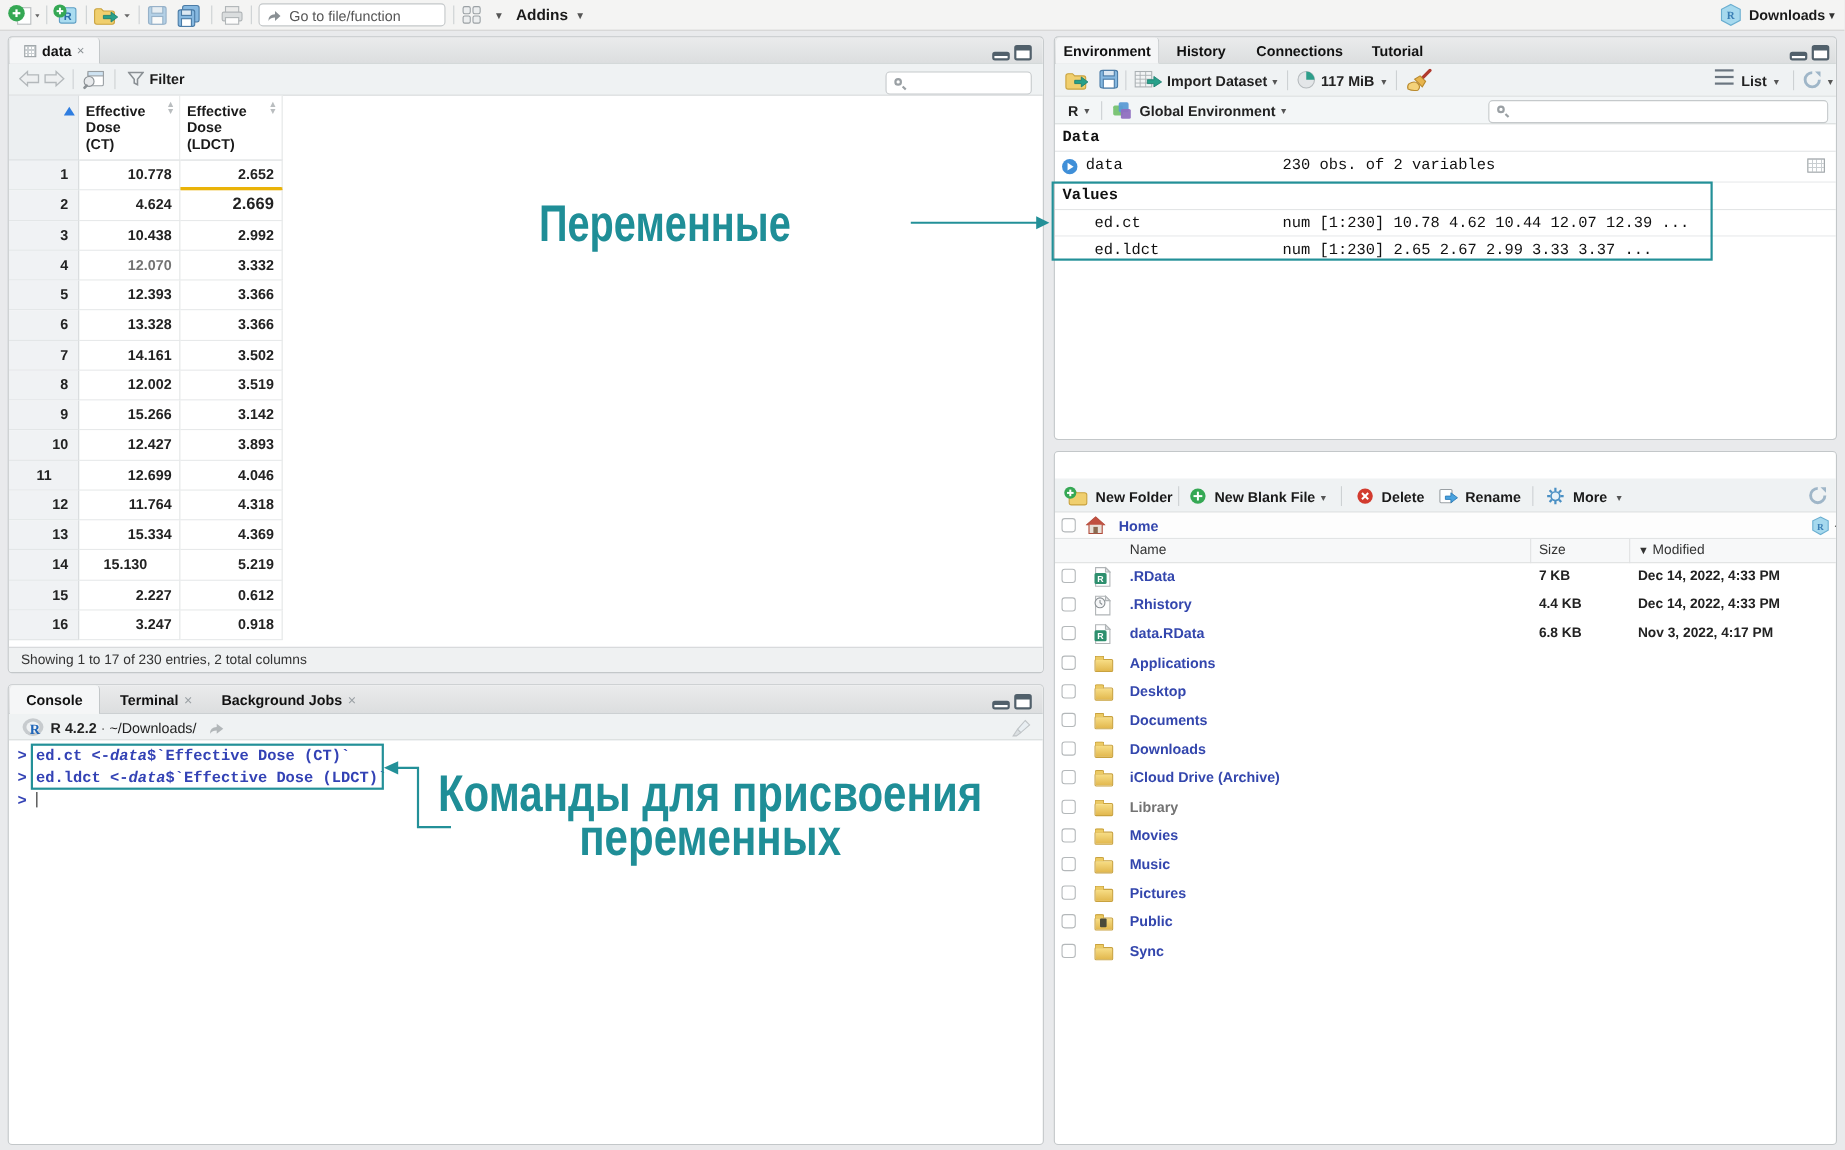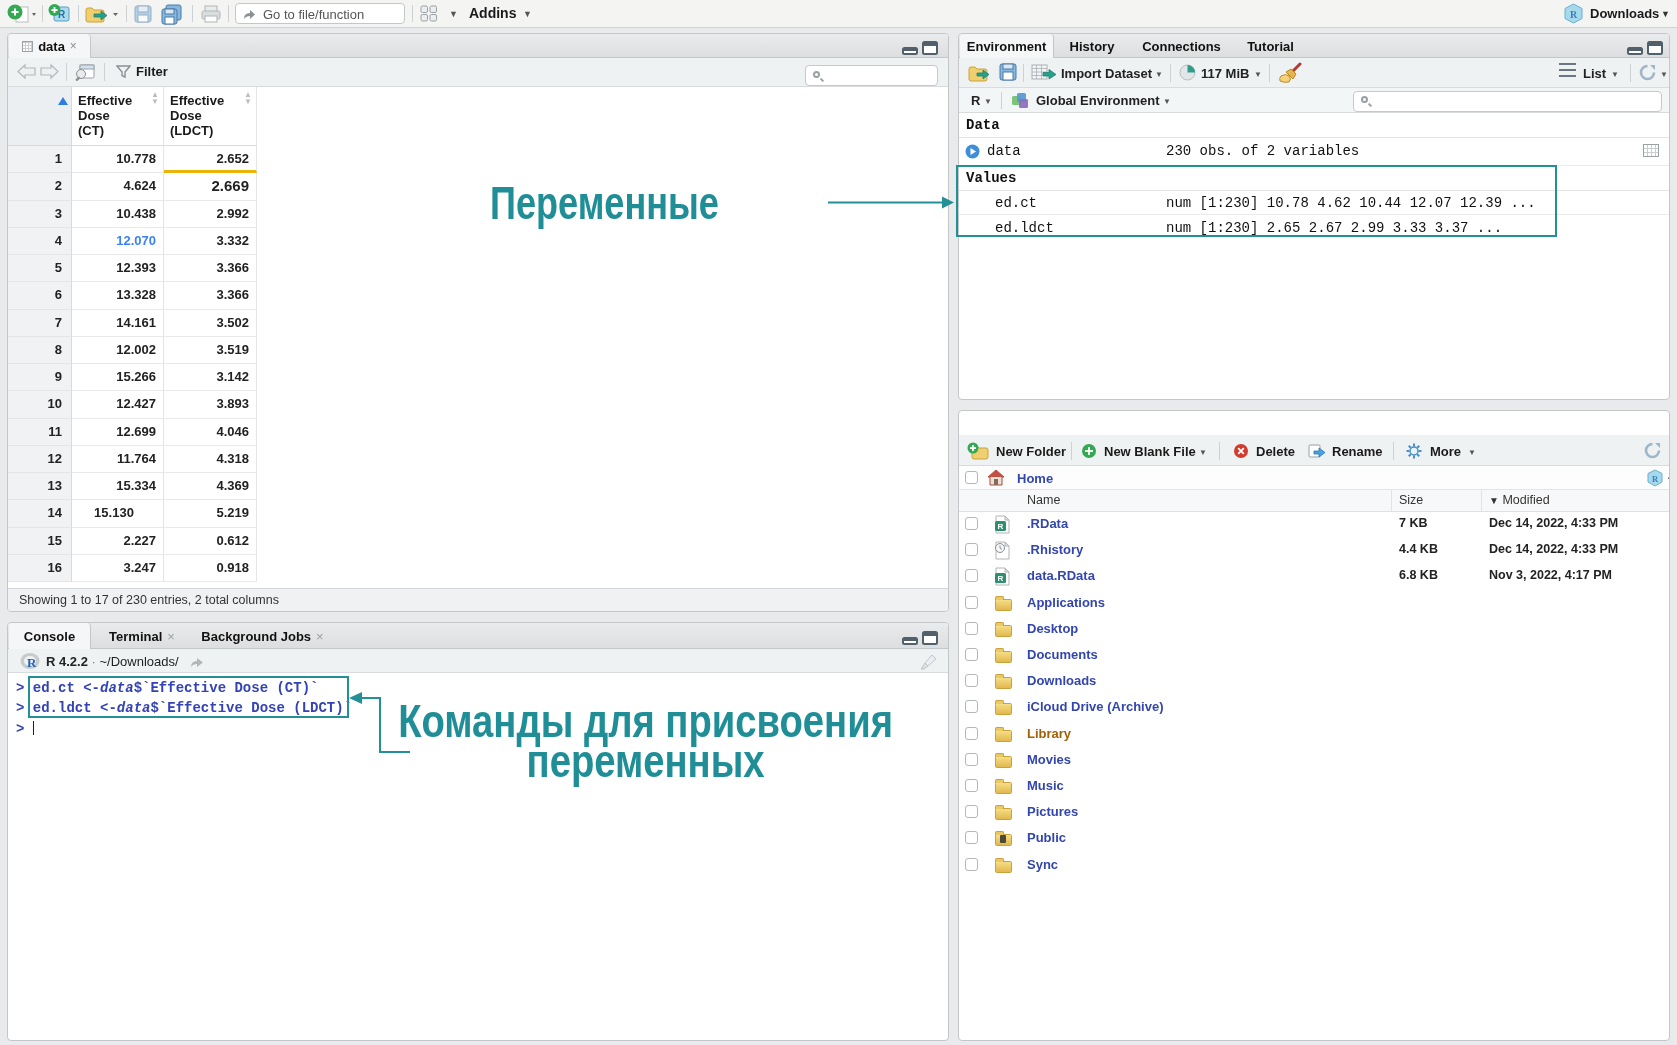--- a/index.html
+++ b/index.html
@@ -145,41 +145,41 @@
       <div style="position:absolute;left:0;top:112px;width:64px;height:27.25px;background:#f0f2f4;border-right:1px solid #d8dbdd;border-bottom:1px solid #e3e6e7;font-size:13px;font-weight:bold;color:#222;text-align:right;line-height:26px;padding-right:9px;">1</div>
       <div style="position:absolute;left:64px;top:112px;width:92px;height:27.25px;border-right:1px solid #e3e5e6;border-bottom:1px solid #e7e9ea;font-size:13px;font-weight:bold;color:#222;text-align:right;line-height:26px;padding-right:7px;">10.778</div>
       <div style="position:absolute;left:156px;top:112px;width:93px;height:27.25px;border-right:1px solid #e3e5e6;border-bottom:3px solid #eab308;font-size:13px;font-weight:bold;color:#222;text-align:right;line-height:26px;padding-right:7px;">2.652</div>
       <div style="position:absolute;left:0;top:139.25px;width:64px;height:27.25px;background:#f0f2f4;border-right:1px solid #d8dbdd;border-bottom:1px solid #e3e6e7;font-size:13px;font-weight:bold;color:#222;text-align:right;line-height:26px;padding-right:9px;">2</div>
       <div style="position:absolute;left:64px;top:139.25px;width:92px;height:27.25px;border-right:1px solid #e3e5e6;border-bottom:1px solid #e7e9ea;font-size:13px;font-weight:bold;color:#222;text-align:right;line-height:26px;padding-right:7px;">4.624</div>
       <div style="position:absolute;left:156px;top:139.25px;width:93px;height:27.25px;border-right:1px solid #e3e5e6;border-bottom:1px solid #e7e9ea;font-size:15px;font-weight:bold;color:#222;text-align:right;line-height:26px;padding-right:7px;">2.669</div>
       <div style="position:absolute;left:0;top:166.5px;width:64px;height:27.25px;background:#f0f2f4;border-right:1px solid #d8dbdd;border-bottom:1px solid #e3e6e7;font-size:13px;font-weight:bold;color:#222;text-align:right;line-height:26px;padding-right:9px;">3</div>
       <div style="position:absolute;left:64px;top:166.5px;width:92px;height:27.25px;border-right:1px solid #e3e5e6;border-bottom:1px solid #e7e9ea;font-size:13px;font-weight:bold;color:#222;text-align:right;line-height:26px;padding-right:7px;">10.438</div>
       <div style="position:absolute;left:156px;top:166.5px;width:93px;height:27.25px;border-right:1px solid #e3e5e6;border-bottom:1px solid #e7e9ea;font-size:13px;font-weight:bold;color:#222;text-align:right;line-height:26px;padding-right:7px;">2.992</div>
       <div style="position:absolute;left:0;top:193.75px;width:64px;height:27.25px;background:#f0f2f4;border-right:1px solid #d8dbdd;border-bottom:1px solid #e3e6e7;font-size:13px;font-weight:bold;color:#222;text-align:right;line-height:26px;padding-right:9px;">4</div>
-      <div style="position:absolute;left:64px;top:193.75px;width:92px;height:27.25px;border-right:1px solid #e3e5e6;border-bottom:1px solid #e7e9ea;font-size:13px;font-weight:bold;color:#3b82f6;text-align:right;line-height:26px;padding-right:7px;">12.070</div>
+      <div style="position:absolute;left:64px;top:193.75px;width:92px;height:27.25px;border-right:1px solid #e3e5e6;border-bottom:1px solid #e7e9ea;font-size:13px;font-weight:bold;color:#737373;text-align:right;line-height:26px;padding-right:7px;">12.070</div>
       <div style="position:absolute;left:156px;top:193.75px;width:93px;height:27.25px;border-right:1px solid #e3e5e6;border-bottom:1px solid #e7e9ea;font-size:13px;font-weight:bold;color:#222;text-align:right;line-height:26px;padding-right:7px;">3.332</div>
       <div style="position:absolute;left:0;top:221px;width:64px;height:27.25px;background:#f0f2f4;border-right:1px solid #d8dbdd;border-bottom:1px solid #e3e6e7;font-size:13px;font-weight:bold;color:#222;text-align:right;line-height:26px;padding-right:9px;">5</div>
       <div style="position:absolute;left:64px;top:221px;width:92px;height:27.25px;border-right:1px solid #e3e5e6;border-bottom:1px solid #e7e9ea;font-size:13px;font-weight:bold;color:#222;text-align:right;line-height:26px;padding-right:7px;">12.393</div>
       <div style="position:absolute;left:156px;top:221px;width:93px;height:27.25px;border-right:1px solid #e3e5e6;border-bottom:1px solid #e7e9ea;font-size:13px;font-weight:bold;color:#222;text-align:right;line-height:26px;padding-right:7px;">3.366</div>
       <div style="position:absolute;left:0;top:248.25px;width:64px;height:27.25px;background:#f0f2f4;border-right:1px solid #d8dbdd;border-bottom:1px solid #e3e6e7;font-size:13px;font-weight:bold;color:#222;text-align:right;line-height:26px;padding-right:9px;">6</div>
       <div style="position:absolute;left:64px;top:248.25px;width:92px;height:27.25px;border-right:1px solid #e3e5e6;border-bottom:1px solid #e7e9ea;font-size:13px;font-weight:bold;color:#222;text-align:right;line-height:26px;padding-right:7px;">13.328</div>
       <div style="position:absolute;left:156px;top:248.25px;width:93px;height:27.25px;border-right:1px solid #e3e5e6;border-bottom:1px solid #e7e9ea;font-size:13px;font-weight:bold;color:#222;text-align:right;line-height:26px;padding-right:7px;">3.366</div>
       <div style="position:absolute;left:0;top:275.5px;width:64px;height:27.25px;background:#f0f2f4;border-right:1px solid #d8dbdd;border-bottom:1px solid #e3e6e7;font-size:13px;font-weight:bold;color:#222;text-align:right;line-height:26px;padding-right:9px;">7</div>
       <div style="position:absolute;left:64px;top:275.5px;width:92px;height:27.25px;border-right:1px solid #e3e5e6;border-bottom:1px solid #e7e9ea;font-size:13px;font-weight:bold;color:#222;text-align:right;line-height:26px;padding-right:7px;">14.161</div>
       <div style="position:absolute;left:156px;top:275.5px;width:93px;height:27.25px;border-right:1px solid #e3e5e6;border-bottom:1px solid #e7e9ea;font-size:13px;font-weight:bold;color:#222;text-align:right;line-height:26px;padding-right:7px;">3.502</div>
       <div style="position:absolute;left:0;top:302.75px;width:64px;height:27.25px;background:#f0f2f4;border-right:1px solid #d8dbdd;border-bottom:1px solid #e3e6e7;font-size:13px;font-weight:bold;color:#222;text-align:right;line-height:26px;padding-right:9px;">8</div>
       <div style="position:absolute;left:64px;top:302.75px;width:92px;height:27.25px;border-right:1px solid #e3e5e6;border-bottom:1px solid #e7e9ea;font-size:13px;font-weight:bold;color:#222;text-align:right;line-height:26px;padding-right:7px;">12.002</div>
       <div style="position:absolute;left:156px;top:302.75px;width:93px;height:27.25px;border-right:1px solid #e3e5e6;border-bottom:1px solid #e7e9ea;font-size:13px;font-weight:bold;color:#222;text-align:right;line-height:26px;padding-right:7px;">3.519</div>
       <div style="position:absolute;left:0;top:330px;width:64px;height:27.25px;background:#f0f2f4;border-right:1px solid #d8dbdd;border-bottom:1px solid #e3e6e7;font-size:13px;font-weight:bold;color:#222;text-align:right;line-height:26px;padding-right:9px;">9</div>
       <div style="position:absolute;left:64px;top:330px;width:92px;height:27.25px;border-right:1px solid #e3e5e6;border-bottom:1px solid #e7e9ea;font-size:13px;font-weight:bold;color:#222;text-align:right;line-height:26px;padding-right:7px;">15.266</div>
       <div style="position:absolute;left:156px;top:330px;width:93px;height:27.25px;border-right:1px solid #e3e5e6;border-bottom:1px solid #e7e9ea;font-size:13px;font-weight:bold;color:#222;text-align:right;line-height:26px;padding-right:7px;">3.142</div>
       <div style="position:absolute;left:0;top:357.25px;width:64px;height:27.25px;background:#f0f2f4;border-right:1px solid #d8dbdd;border-bottom:1px solid #e3e6e7;font-size:13px;font-weight:bold;color:#222;text-align:right;line-height:26px;padding-right:9px;">10</div>
       <div style="position:absolute;left:64px;top:357.25px;width:92px;height:27.25px;border-right:1px solid #e3e5e6;border-bottom:1px solid #e7e9ea;font-size:13px;font-weight:bold;color:#222;text-align:right;line-height:26px;padding-right:7px;">12.427</div>
       <div style="position:absolute;left:156px;top:357.25px;width:93px;height:27.25px;border-right:1px solid #e3e5e6;border-bottom:1px solid #e7e9ea;font-size:13px;font-weight:bold;color:#222;text-align:right;line-height:26px;padding-right:7px;">3.893</div>
-      <div style="position:absolute;left:0;top:384.5px;width:64px;height:27.25px;background:#f0f2f4;border-right:1px solid #d8dbdd;border-bottom:1px solid #e3e6e7;font-size:13px;font-weight:bold;color:#222;text-align:right;line-height:26px;padding-right:9px;">11</div>
+      <div style="position:absolute;left:0;top:384.5px;width:64px;height:27.25px;background:#f0f2f4;border-right:1px solid #d8dbdd;border-bottom:1px solid #e3e6e7;font-size:13px;font-weight:bold;color:#222;text-align:right;line-height:26px;padding-right:24px;">11</div>
       <div style="position:absolute;left:64px;top:384.5px;width:92px;height:27.25px;border-right:1px solid #e3e5e6;border-bottom:1px solid #e7e9ea;font-size:13px;font-weight:bold;color:#222;text-align:right;line-height:26px;padding-right:7px;">12.699</div>
       <div style="position:absolute;left:156px;top:384.5px;width:93px;height:27.25px;border-right:1px solid #e3e5e6;border-bottom:1px solid #e7e9ea;font-size:13px;font-weight:bold;color:#222;text-align:right;line-height:26px;padding-right:7px;">4.046</div>
       <div style="position:absolute;left:0;top:411.75px;width:64px;height:27.25px;background:#f0f2f4;border-right:1px solid #d8dbdd;border-bottom:1px solid #e3e6e7;font-size:13px;font-weight:bold;color:#222;text-align:right;line-height:26px;padding-right:9px;">12</div>
       <div style="position:absolute;left:64px;top:411.75px;width:92px;height:27.25px;border-right:1px solid #e3e5e6;border-bottom:1px solid #e7e9ea;font-size:13px;font-weight:bold;color:#222;text-align:right;line-height:26px;padding-right:7px;">11.764</div>
       <div style="position:absolute;left:156px;top:411.75px;width:93px;height:27.25px;border-right:1px solid #e3e5e6;border-bottom:1px solid #e7e9ea;font-size:13px;font-weight:bold;color:#222;text-align:right;line-height:26px;padding-right:7px;">4.318</div>
       <div style="position:absolute;left:0;top:439px;width:64px;height:27.25px;background:#f0f2f4;border-right:1px solid #d8dbdd;border-bottom:1px solid #e3e6e7;font-size:13px;font-weight:bold;color:#222;text-align:right;line-height:26px;padding-right:9px;">13</div>
       <div style="position:absolute;left:64px;top:439px;width:92px;height:27.25px;border-right:1px solid #e3e5e6;border-bottom:1px solid #e7e9ea;font-size:13px;font-weight:bold;color:#222;text-align:right;line-height:26px;padding-right:7px;">15.334</div>
       <div style="position:absolute;left:156px;top:439px;width:93px;height:27.25px;border-right:1px solid #e3e5e6;border-bottom:1px solid #e7e9ea;font-size:13px;font-weight:bold;color:#222;text-align:right;line-height:26px;padding-right:7px;">4.369</div>
       <div style="position:absolute;left:0;top:466.25px;width:64px;height:27.25px;background:#f0f2f4;border-right:1px solid #d8dbdd;border-bottom:1px solid #e3e6e7;font-size:13px;font-weight:bold;color:#222;text-align:right;line-height:26px;padding-right:9px;">14</div>
       <div style="position:absolute;left:64px;top:466.25px;width:92px;height:27.25px;border-right:1px solid #e3e5e6;border-bottom:1px solid #e7e9ea;font-size:13px;font-weight:bold;color:#222;text-align:center;line-height:26px;padding-right:7px;">15.130</div>
@@ -417,21 +417,21 @@
       <div class="folder" style="left:36px;top:240px;"></div>
       <div style="position:absolute;left:68px;top:236px;font-size:13px;font-weight:bold;color:#3346ad;">Documents</div>
       <div class="cb" style="left:6px;top:263.2px;"></div>
       <div class="folder" style="left:36px;top:266.2px;"></div>
       <div style="position:absolute;left:68px;top:262.2px;font-size:13px;font-weight:bold;color:#3346ad;">Downloads</div>
       <div class="cb" style="left:6px;top:289.4px;"></div>
       <div class="folder" style="left:36px;top:292.4px;"></div>
       <div style="position:absolute;left:68px;top:288.4px;font-size:13px;font-weight:bold;color:#3346ad;">iCloud Drive (Archive)</div>
       <div class="cb" style="left:6px;top:315.6px;"></div>
       <div class="folder" style="left:36px;top:318.6px;"></div>
-      <div style="position:absolute;left:68px;top:314.6px;font-size:13px;font-weight:bold;color:#a16207;">Library</div>
+      <div style="position:absolute;left:68px;top:314.6px;font-size:13px;font-weight:bold;color:#737373;">Library</div>
       <div class="cb" style="left:6px;top:341.79999999999995px;"></div>
       <div class="folder" style="left:36px;top:344.79999999999995px;"></div>
       <div style="position:absolute;left:68px;top:340.79999999999995px;font-size:13px;font-weight:bold;color:#3346ad;">Movies</div>
       <div class="cb" style="left:6px;top:368px;"></div>
       <div class="folder" style="left:36px;top:371px;"></div>
       <div style="position:absolute;left:68px;top:367px;font-size:13px;font-weight:bold;color:#3346ad;">Music</div>
       <div class="cb" style="left:6px;top:394.2px;"></div>
       <div class="folder" style="left:36px;top:397.2px;"></div>
       <div style="position:absolute;left:68px;top:393.2px;font-size:13px;font-weight:bold;color:#3346ad;">Pictures</div>
       <div class="cb" style="left:6px;top:420.4px;"></div>

